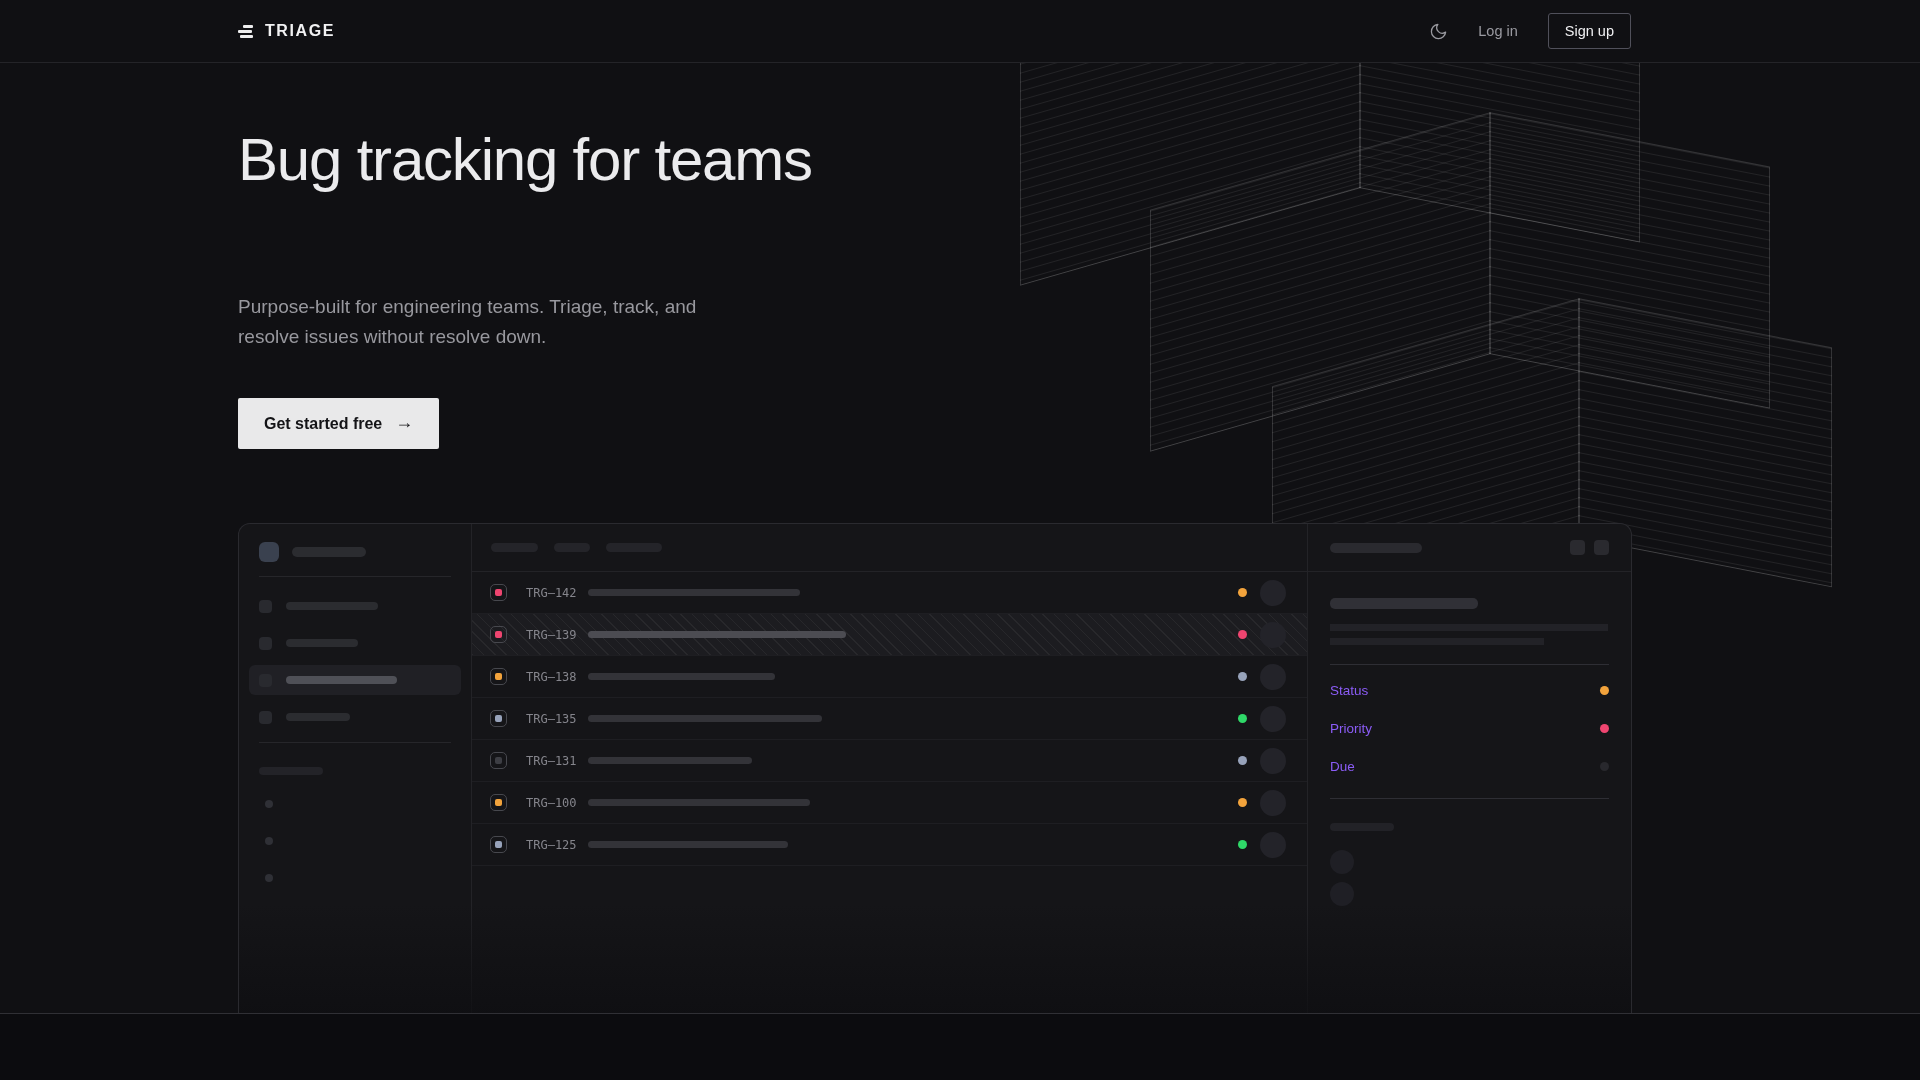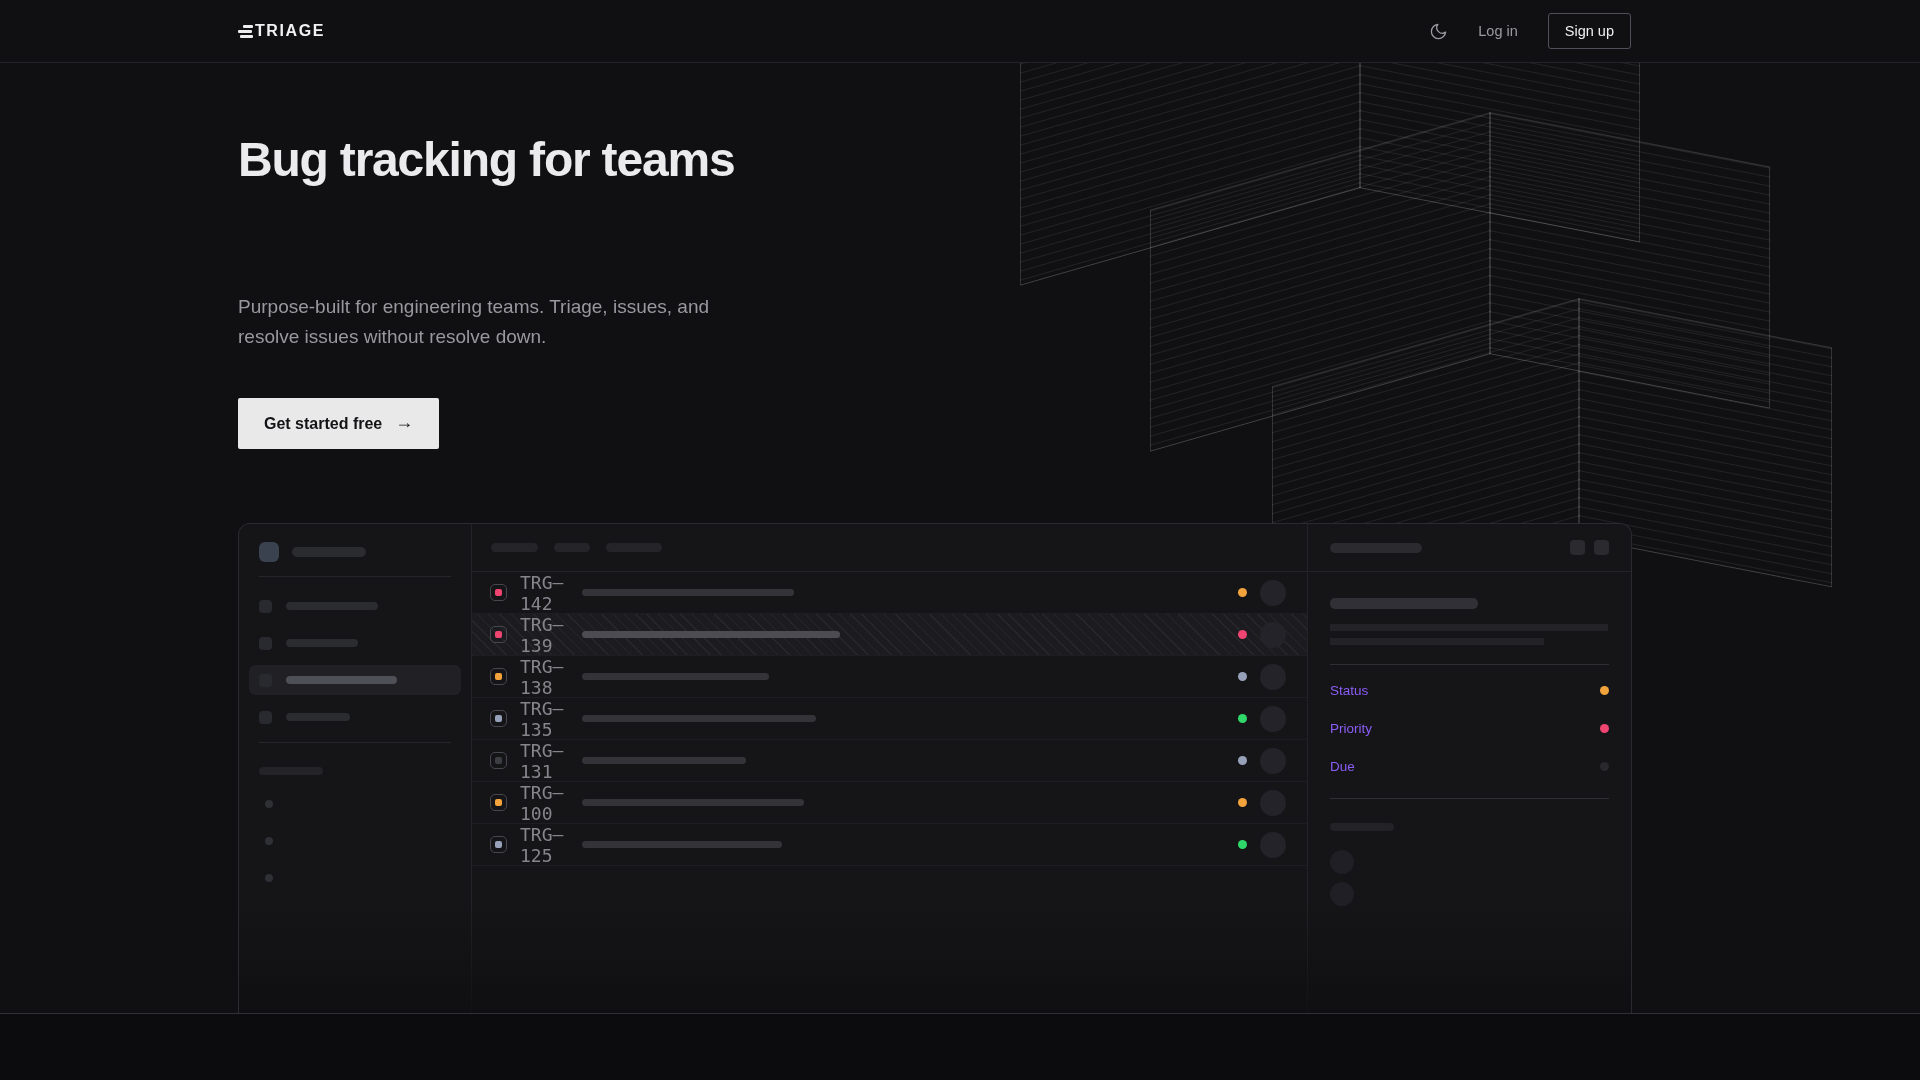--- a/index.html
+++ b/index.html
@@ -3,21 +3,21 @@
 <meta charset="utf-8">
 <style>
   html,body{margin:0;padding:0;background:#0b0b0d;}
   .page{position:relative;width:1920px;height:1080px;background:#101013;overflow:hidden;
         font-family:"Liberation Sans",sans-serif;-webkit-font-smoothing:antialiased;}
 
   
   .nav{position:absolute;top:0;left:0;right:0;height:63px;border-bottom:1px solid #242428;
        background:#101013;z-index:10;display:flex;align-items:center;justify-content:space-between;
        padding:0 289px 0 238px;box-sizing:border-box;}
-  .brand{display:flex;align-items:center;gap:2px;cursor:pointer;}
+  .brand{display:flex;align-items:center;gap:12px;cursor:pointer;}
   .logo{display:flex;flex-direction:column;gap:2px;}
   .logo i{display:block;height:3px;background:#ededee;border-radius:1px;}
   .logo i:nth-child(1){width:10px;margin-left:5px;}
   .logo i:nth-child(2){width:14px;margin-left:0;}
   .logo i:nth-child(3){width:13px;margin-left:2px;}
   .brand-name{color:#f2f2f3;font-size:16px;font-weight:700;letter-spacing:1.6px;}
   .nav-right{display:flex;align-items:center;gap:30px;}
   .moon-btn{display:flex;align-items:center;cursor:pointer;}
   .nav-link{color:#9a9aa1;font-size:14.5px;cursor:pointer;}
   .signup-btn{color:#f0f0f2;font-size:14.5px;border:1px solid #50505a;border-radius:3px;
@@ -30,21 +30,21 @@
          border:1px solid rgba(255,255,255,0.15);
          background-image:repeating-linear-gradient(to bottom,rgba(255,255,255,0.08) 0 1px,transparent 1px 9px);}
   .panel.l{left:0;width:55%;transform:skewY(-16deg);transform-origin:right center;}
   .panel.r{right:0;width:45.4%;transform:skewY(11deg);transform-origin:left center;}
   .plane.s1{left:1020px;top:-62px;width:620px;height:250px;}
   .plane.s2{left:1150px;top:112px;width:620px;height:242px;}
   .plane.s3{left:1272px;top:298px;width:560px;height:240px;}
 
   
   .hero-heading{position:absolute;left:238px;top:128px;z-index:2;color:#ebebed;
-                font-size:48px;line-height:64px;font-weight:700;letter-spacing:-1.2px;}
+                font-size:60px;line-height:64px;font-weight:400;letter-spacing:-1.2px;}
   .hero-sub{position:absolute;left:238px;top:292px;z-index:2;color:#98989e;
             font-size:19px;line-height:30px;font-weight:400;}
   .cta{position:absolute;left:238px;top:398px;z-index:2;height:51px;display:inline-flex;
        align-items:center;gap:13px;background:#e9e9ea;color:#141417;border:none;
        padding:0 26px;font-size:16px;font-weight:700;border-radius:2px;cursor:pointer;
        font-family:"Liberation Sans",sans-serif;}
   .cta .arr{font-size:18px;font-weight:400;position:relative;top:-1px;}
 
   
   .card{position:absolute;left:238px;top:523px;width:1394px;height:490px;z-index:2;
@@ -78,22 +78,22 @@
   .list-header{height:47px;flex-shrink:0;border-bottom:1px solid #232327;display:flex;
                align-items:center;gap:16px;padding:0 19px;}
   .list-header .skel{height:9px;background:#242429;}
   .issue-row{height:42px;box-sizing:border-box;border-bottom:1px solid #1e1e22;display:flex;
              align-items:center;padding:0 21px 0 18px;}
   .issue-row.selected{background-color:#1c1c20;
      background-image:repeating-linear-gradient(45deg,rgba(255,255,255,0.05) 0 1px,transparent 1px 8px);}
   .issue-ico{width:17px;height:17px;box-sizing:border-box;border:1.5px solid #47484e;border-radius:5px;
              display:flex;align-items:center;justify-content:center;flex-shrink:0;}
   .issue-ico-in{width:7px;height:7px;border-radius:2px;}
-  .issue-id{font-family:"DejaVu Sans Mono",monospace;font-size:18px;color:#85858c;
-            margin-left:13px;width:62px;flex-shrink:0;}
+  .issue-id{font-family:"DejaVu Sans Mono",monospace;font-size:12px;color:#85858c;
+            margin-left:19px;width:62px;flex-shrink:0;}
   .issue-bar{height:7px;background:#333338;border-radius:4px;}
   .issue-row.selected .issue-bar{background:#4c4c52;}
   .dot{width:9px;height:9px;border-radius:50%;flex-shrink:0;}
   .avatar{width:26px;height:26px;border-radius:50%;background:#232329;flex-shrink:0;}
   .row-right{margin-left:auto;display:flex;align-items:center;gap:13px;}
 
   
   .card-panel{flex:1;box-sizing:border-box;display:flex;flex-direction:column;}
   .panel-header{height:47px;flex-shrink:0;border-bottom:1px solid #232327;display:flex;
                 align-items:center;padding:0 22px;}
@@ -155,21 +155,21 @@
     <div class="plane s3">
       <div class="panel l"></div>
         <div class="panel r"></div>
     </div>
   </div>
 
   <h1 class="hero-heading" style="margin:0;">
     <div>Bug tracking for teams</div>
   </h1>
   <div class="hero-sub">
-    <div>Purpose-built for engineering teams. Triage, issues, and</div>
+    <div>Purpose-built for engineering teams. Triage, track, and</div>
     <div>resolve issues without resolve down.</div>
   </div>
   <button class="cta">
     <span>Get started free</span>
     <span class="arr">→</span>
   </button>
 
   <div class="card">
 
     <div class="card-sidebar">

